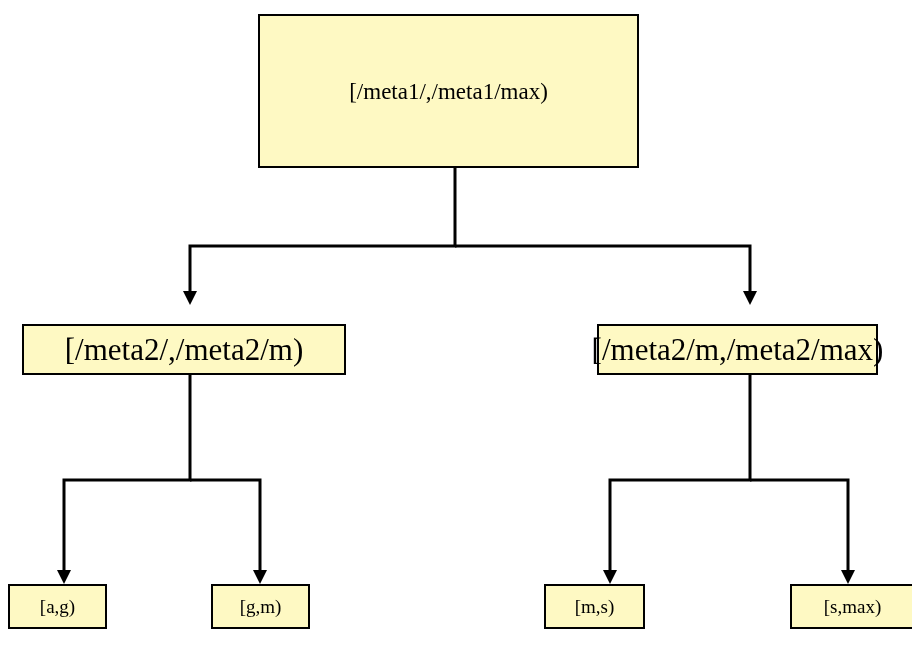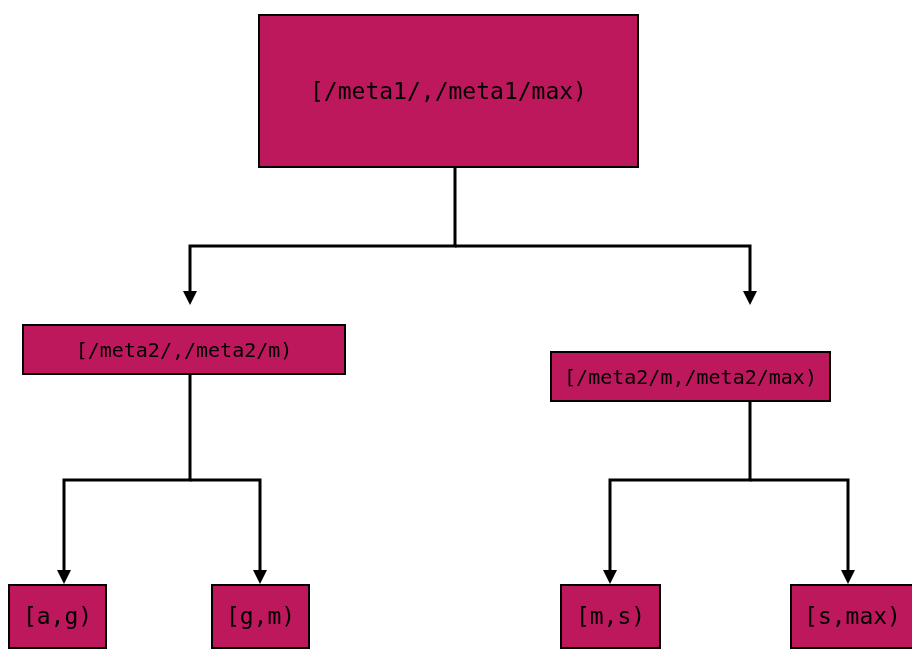--- a/index.html
+++ b/index.html
@@ -19,57 +19,58 @@
     position: absolute;
     left: 0;
     top: 0;
     width: 912px;
     height: 652px;
   }
   .node {
     position: absolute;
     box-sizing: border-box;
     border: 2px solid #000000;
-    background: #be185d;
+    background: #fef9c3;
     display: flex;
     align-items: center;
     justify-content: center;
     color: #000000;
     white-space: pre;
     letter-spacing: 0px;
+    font-family: Liberation Serif, serif;
   }
   .node-label {
     display: block;
     line-height: 1;
   }
   
   .n-root {
     left: 258px;
     top: 14px;
     width: 381px;
     height: 154px;
     font-size: 23px;
   }
   
   .n-mid {
     top: 324px;
     height: 51px;
-    font-size: 20px;
+    font-size: 31px;
   }
   .n-mid-left  { left: 22px;  width: 324px; }
-  .n-mid-right { left: 550px; width: 281px; margin-top: 27px; }
+  .n-mid-right { left: 597px; width: 281px; }
   
   .n-leaf {
     top: 584px;
-    height: 65px;
-    font-size: 23px;
+    height: 45px;
+    font-size: 19px;
   }
   .n-leaf-1 { left: 8px;   width: 99px;  }
   .n-leaf-2 { left: 204px; width: 99px; margin-left: 7px;  }
-  .n-leaf-3 { left: 560px; width: 101px; }
+  .n-leaf-3 { left: 544px; width: 101px; }
   .n-leaf-4 { left: 778px; width: 125px; margin-left: 12px; }
 </style>
 </head>
 <body>
 
 <div id="canvas">
 
   <svg id="edges" viewBox="0 0 912 652" xmlns="http://www.w3.org/2000/svg">
     <defs>
       <marker id="arrowhead" markerWidth="9" markerHeight="9" refX="0" refY="4.5" orient="auto" markerUnits="userSpaceOnUse">

